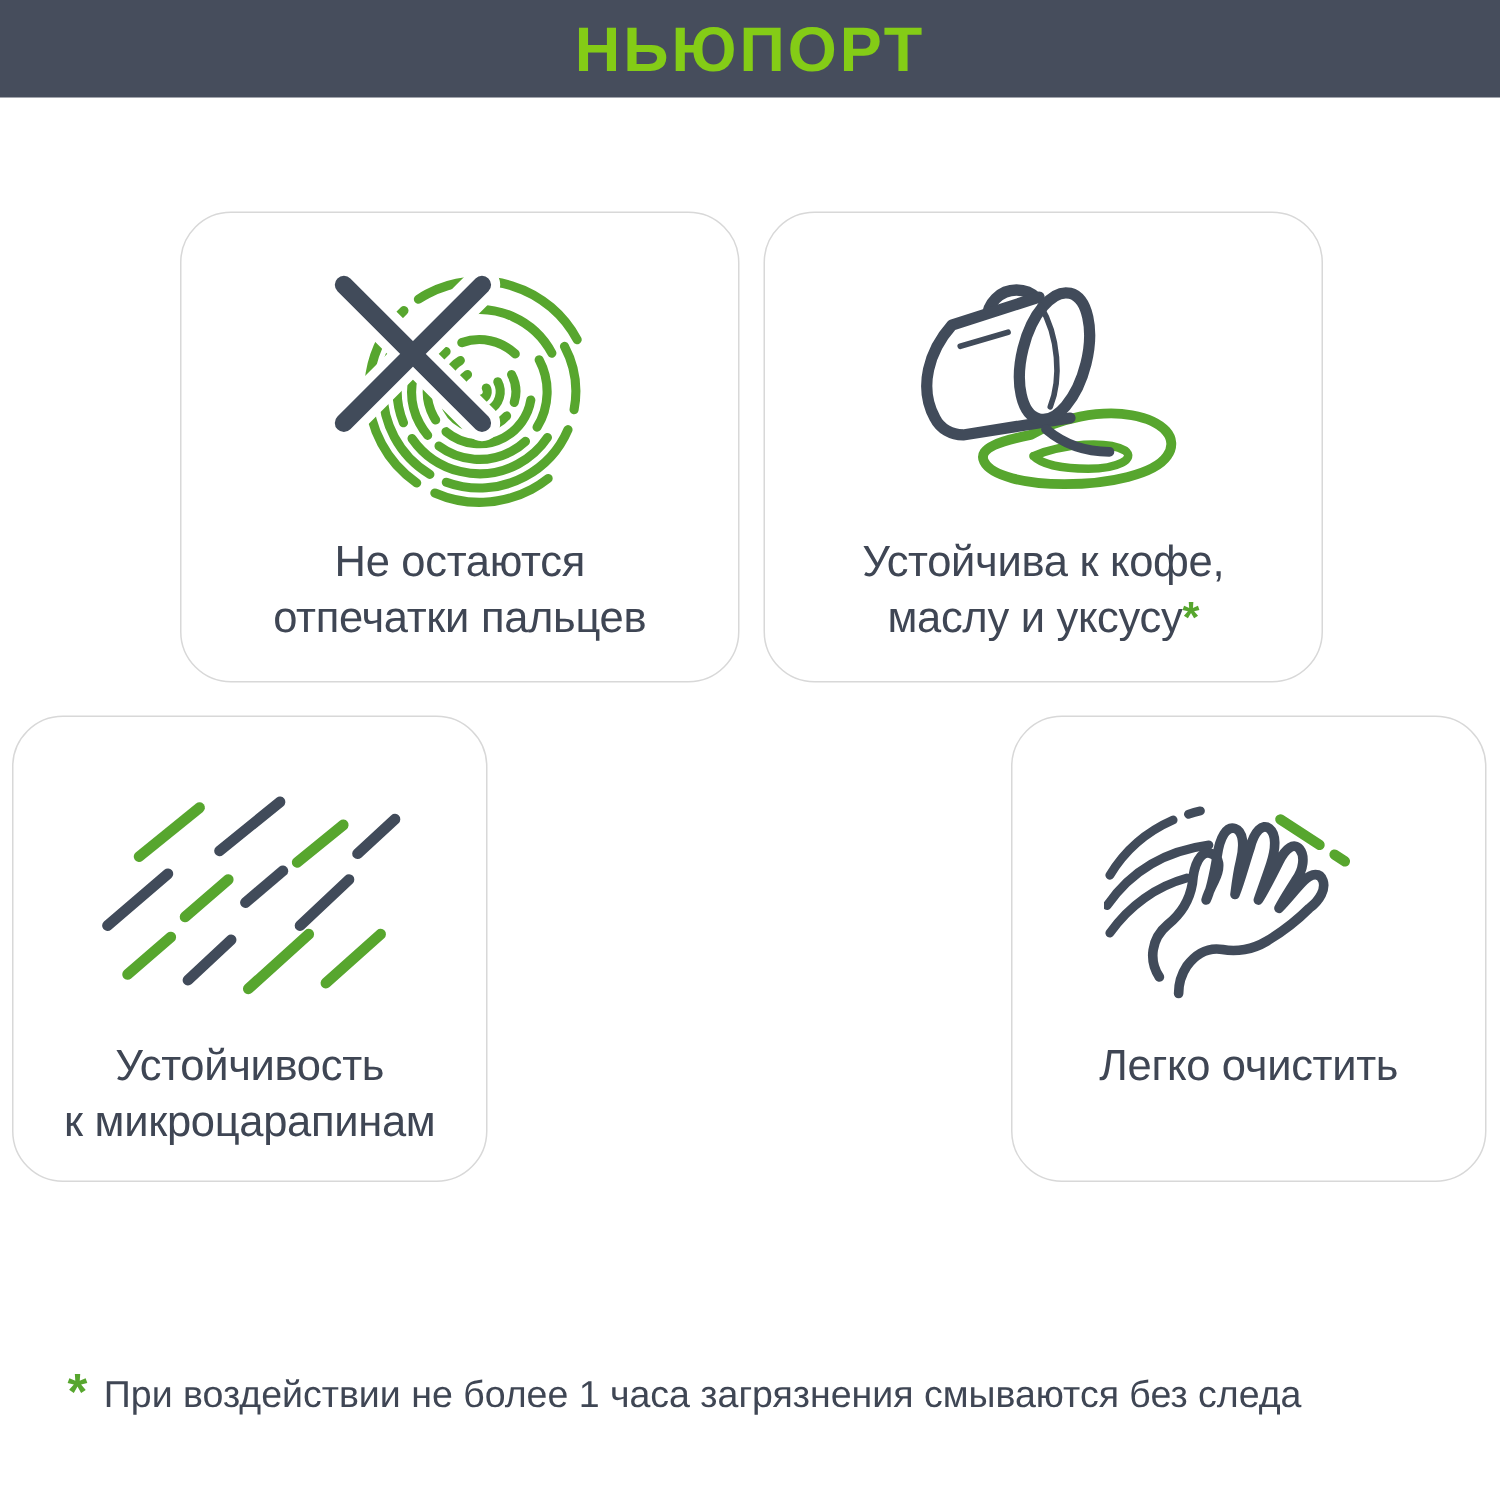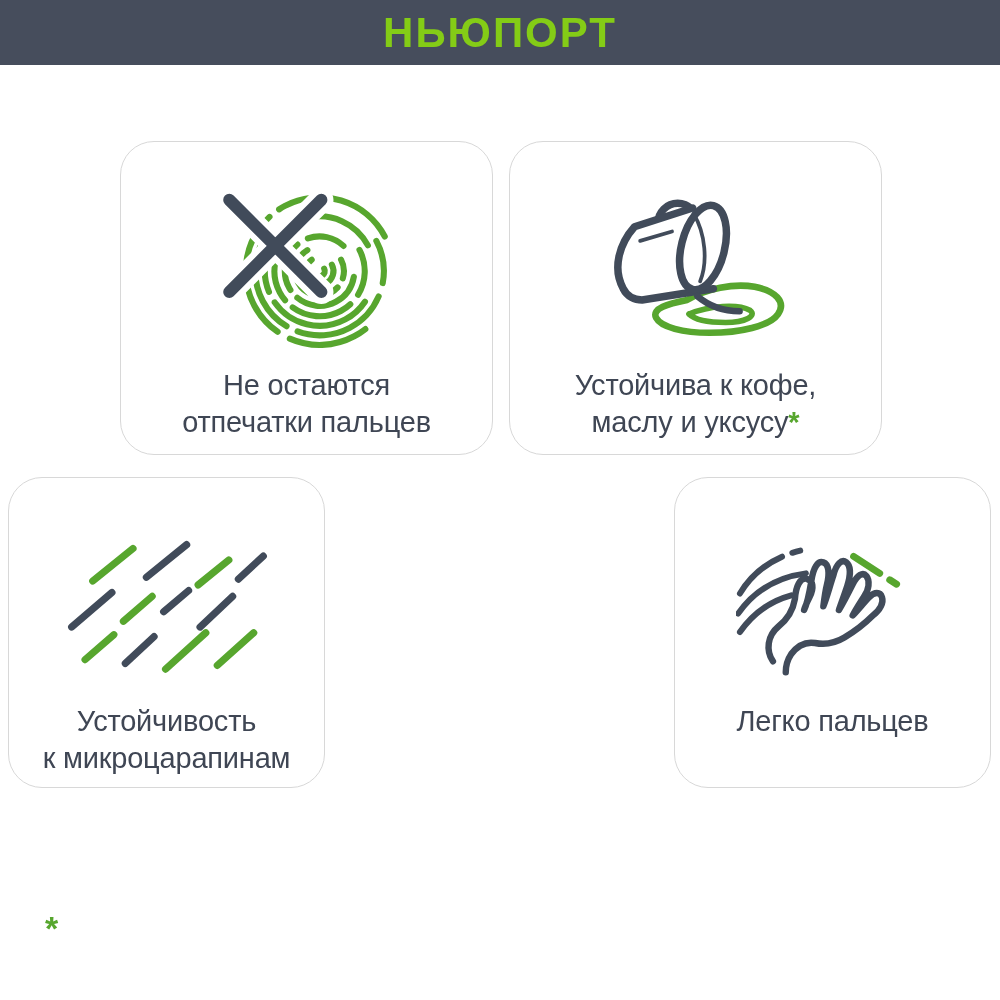--- a/index.html
+++ b/index.html
@@ -12,21 +12,21 @@
   *{margin:0;padding:0;box-sizing:border-box;}
   html,body{background:#ffffff;}
   body{font-family:"Liberation Sans","DejaVu Sans",sans-serif;}
   .page{position:relative;width:1000px;height:1000px;background:#ffffff;overflow:hidden;}
 
   .header{position:absolute;left:0;top:0;width:1000px;height:65px;background:var(--header-bg);
           display:flex;align-items:center;justify-content:center;}
   .header h1{color:#84cc16;font-size:42px;font-weight:600;letter-spacing:2px;line-height:1;}
 
   .card{position:absolute;background:#ffffff;border:1px solid var(--card-border);border-radius:34px;
-        display:flex;flex-direction:column;align-items:center;padding-top:44px;}
+        display:flex;flex-direction:column;align-items:center;padding-top:34px;}
   .card-1{left:120px;top:141px;width:373px;height:314px;}
   .card-2{left:509px;top:141px;width:373px;height:314px;}
   .card-3{left:8px;  top:477px;width:317px;height:311px;}
   .card-4{left:341px;top:477px;width:317px;height:311px;}
   .card-5{left:674px;top:477px;width:317px;height:311px;}
 
   .icon-wrap{height:165px;display:flex;align-items:center;justify-content:center;}
   .caption{margin-top:16px;text-align:center;color:var(--text);font-size:29px;line-height:1.28;
            font-weight:500;letter-spacing:-0.2px;}
   .caption .lbl{white-space:pre-line;}
@@ -144,20 +144,21 @@
           C 134,90 130,96 127,102
           C 133,96 139,88 145,82
           C 151,76 157,76 159,82
           C 161,88 157,96 149,102
           C 139,112 128,120 118,126
           C 108,132 96,134 86,132
           C 74,130 66,136 60,144
           C 56,150 54,156 54,164"></path>
       </svg>
     </span>
-    <p class="caption"><span class="lbl">Легко пальцев</span><span class="ast"></span></p>
+    <p class="caption"><span class="lbl">Легко очистить</span><span class="ast"></span></p>
   </section>
 
   <footer class="footnote">
     <span class="marker">*</span>
+    <span class="note-text">При воздействии не более 1 часа загрязнения смываются без следа</span>
   </footer>
 
 </div>
 
 </body></html>

